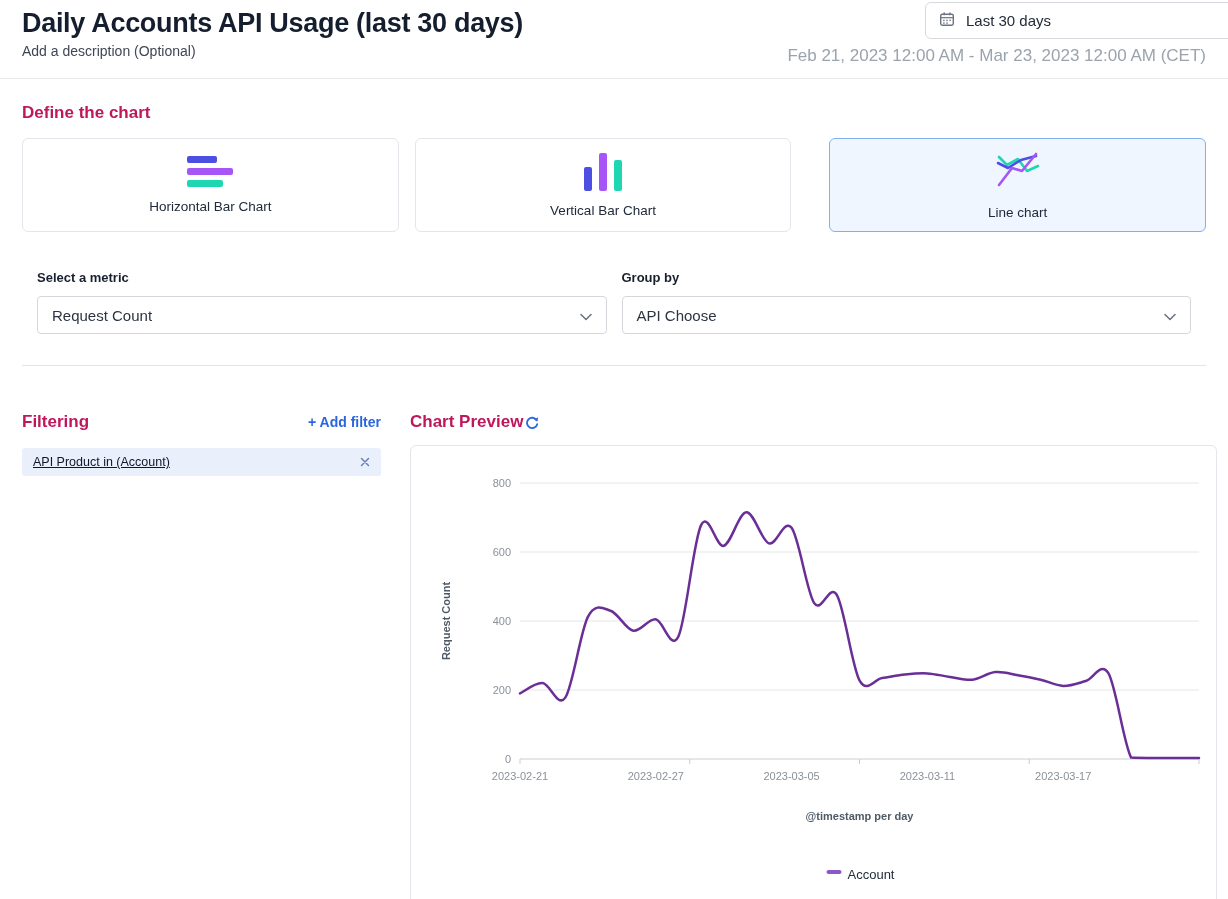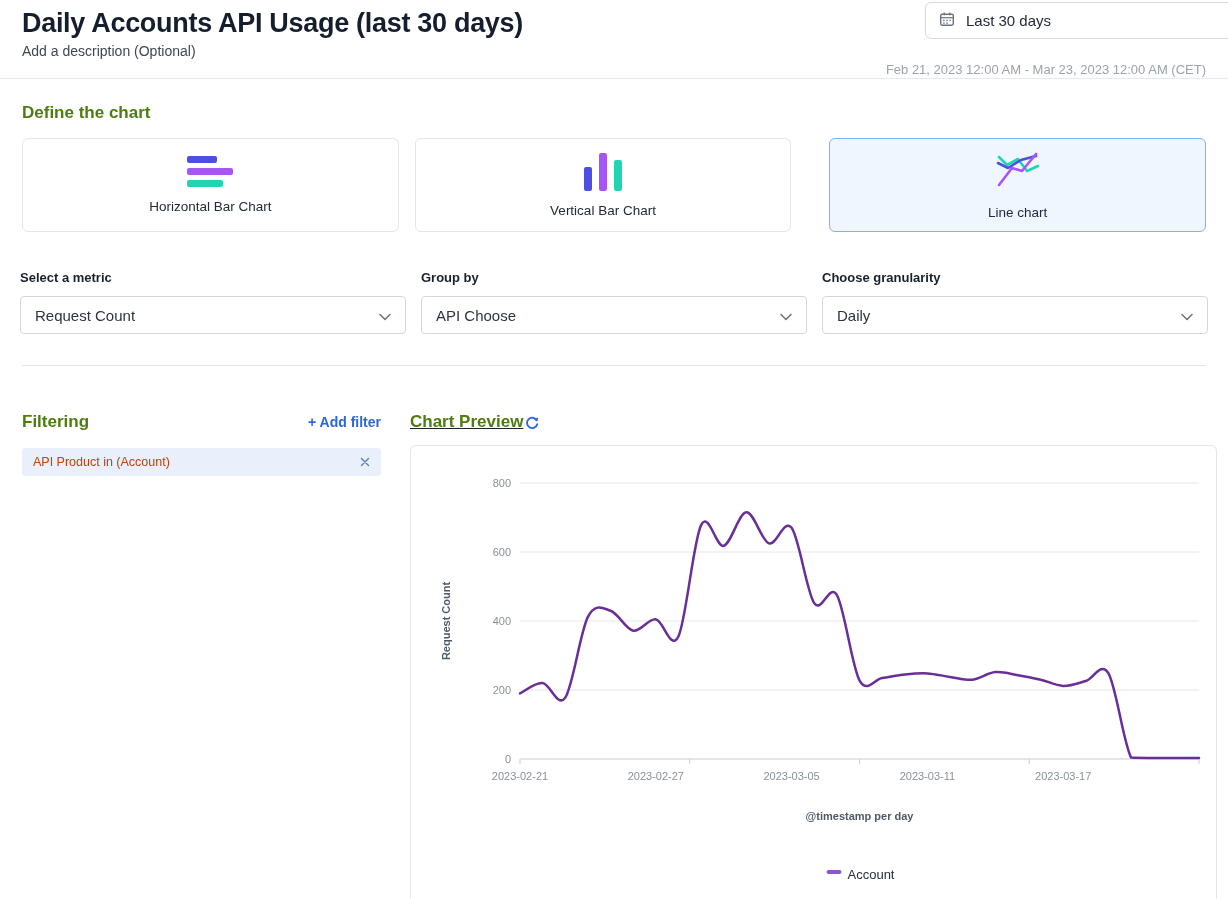--- a/index.html
+++ b/index.html
@@ -20,70 +20,70 @@
   .page-desc {
     margin-top: 3px; font-size: 14px; color: #3f4754; cursor: text;
   }
   .date-picker {
     position: absolute; top: 2px; left: 925px; width: 340px; height: 37px;
     background: #fff; border: 1px solid #d6dadf; border-radius: 6px;
     display: flex; align-items: center; padding-left: 13px; gap: 11px;
     font-size: 15px; color: #232b38; cursor: pointer;
   }
   .date-range {
-    position: absolute; top: 62px; right: 22px;
-    font-size: 13px; color: #9ba3ad;
+    position: absolute; top: 46px; right: 22px;
+    font-size: 17px; color: #9ba3ad;
   }
   .divider { border-bottom: 1px solid #e7e9ec; margin-top: 19px; }
   .divider2 { border-bottom: 1px solid #e2e4e9; margin: 31px 22px 0 22px; }
 
   
   .section { padding: 0 22px; }
   .define { margin-top: 24px; }
-  .section-heading { font-size: 17px; font-weight: 700; color: #4d7c0f; }
+  .section-heading { font-size: 17px; font-weight: 700; color: #be185d; }
   .cards { display: flex; gap: 16px; margin-top: 15px; }
   .card {
     flex: 1; height: 94px; background: #fff;
     border: 1px solid #e3e6ea; border-radius: 6px; cursor: pointer;
     display: flex; flex-direction: column; align-items: center; justify-content: center;
     gap: 12px;
   }
   .card.selected { background: #eff6ff; border-color: #7fb0f5; margin-left: 22px; }
   .card-label { font-size: 13.5px; color: #212b3a; }
   .hbar-icon .bar { border-radius: 2px; height: 7px; margin-bottom: 5px; }
   .hbar-icon .bar:last-child { margin-bottom: 0; }
   .vbar-icon { display: flex; align-items: flex-end; gap: 7px; height: 38px; }
   .vbar-icon .bar { width: 8px; border-radius: 2px; }
 
   
-  .controls { display: flex; gap: 15px; margin-top: 38px; padding: 0 20px; }
+  .controls { display: flex; gap: 15px; margin-top: 38px; padding: 0 37px; }
   .control { flex: 1; }
   .control-label {
     display: block; font-size: 13px; font-weight: 700; color: #18202e;
     margin-bottom: 11px;
   }
   .select-box {
     height: 38px; border: 1px solid #d3d7dc; border-radius: 4px; background: #fff;
     display: flex; align-items: center; justify-content: space-between;
     padding: 0 14px; font-size: 15px; color: #2b3442; cursor: pointer;
   }
 
   
   .bottom { display: flex; padding: 0 11px 0 22px; margin-top: 46px; }
   .filter-col { width: 359px; flex: none; }
   .filter-head { display: flex; align-items: center; justify-content: space-between; gap: 24px; }
   .add-filter { font-size: 14px; font-weight: 700; color: #2b66dd; cursor: pointer; text-decoration: none; }
   .chip {
     margin-top: 16px; height: 28px; background: #e9effb; border-radius: 3px;
     display: flex; align-items: center; justify-content: space-between;
-    padding: 0 11px; font-size: 12.5px; color: #c2410c;
+    padding: 0 11px; font-size: 12.5px; color: #0f172a; text-decoration: underline;
   }
   .chip-close { cursor: pointer; display: flex; align-items: center; }
   .preview-col { flex: 1; margin-left: 29px; }
-  .preview-head { display: flex; align-items: center; gap: 1px; text-decoration: underline; }
+  .preview-head { display: flex; align-items: center; gap: 1px; }
   .refresh-btn { cursor: pointer; display: flex; margin-top: 2px; }
   .preview-box {
     margin-top: 13px; border: 1px solid #e3e6ea; border-radius: 6px;
     height: 500px; position: relative; background: #fff; overflow: hidden;
   }
   .preview-box svg text { font-family: "Liberation Sans", sans-serif; }
 </style>
 </head>
 <body>
 
@@ -157,31 +157,20 @@
         <svg width="12" height="8" viewBox="0 0 12 8" fill="none">
             <polyline points="1,1.5 6,6.5 11,1.5" stroke="#6f7781" stroke-width="1.6" stroke-linecap="round" stroke-linejoin="round"></polyline>
           </svg>
       </span>
     </div>
   </div>
   <div class="control">
     <label class="control-label">Group by</label>
     <div class="select-box">
       <span>API Choose</span>
-      <span>
-        <svg width="12" height="8" viewBox="0 0 12 8" fill="none">
-            <polyline points="1,1.5 6,6.5 11,1.5" stroke="#6f7781" stroke-width="1.6" stroke-linecap="round" stroke-linejoin="round"></polyline>
-          </svg>
-      </span>
-    </div>
-  </div>
-  <div class="control">
-    <label class="control-label">Choose granularity</label>
-    <div class="select-box">
-      <span>Daily</span>
       <span>
         <svg width="12" height="8" viewBox="0 0 12 8" fill="none">
             <polyline points="1,1.5 6,6.5 11,1.5" stroke="#6f7781" stroke-width="1.6" stroke-linecap="round" stroke-linejoin="round"></polyline>
           </svg>
       </span>
     </div>
   </div>
 </div>
 
 <div class="divider2"></div>

